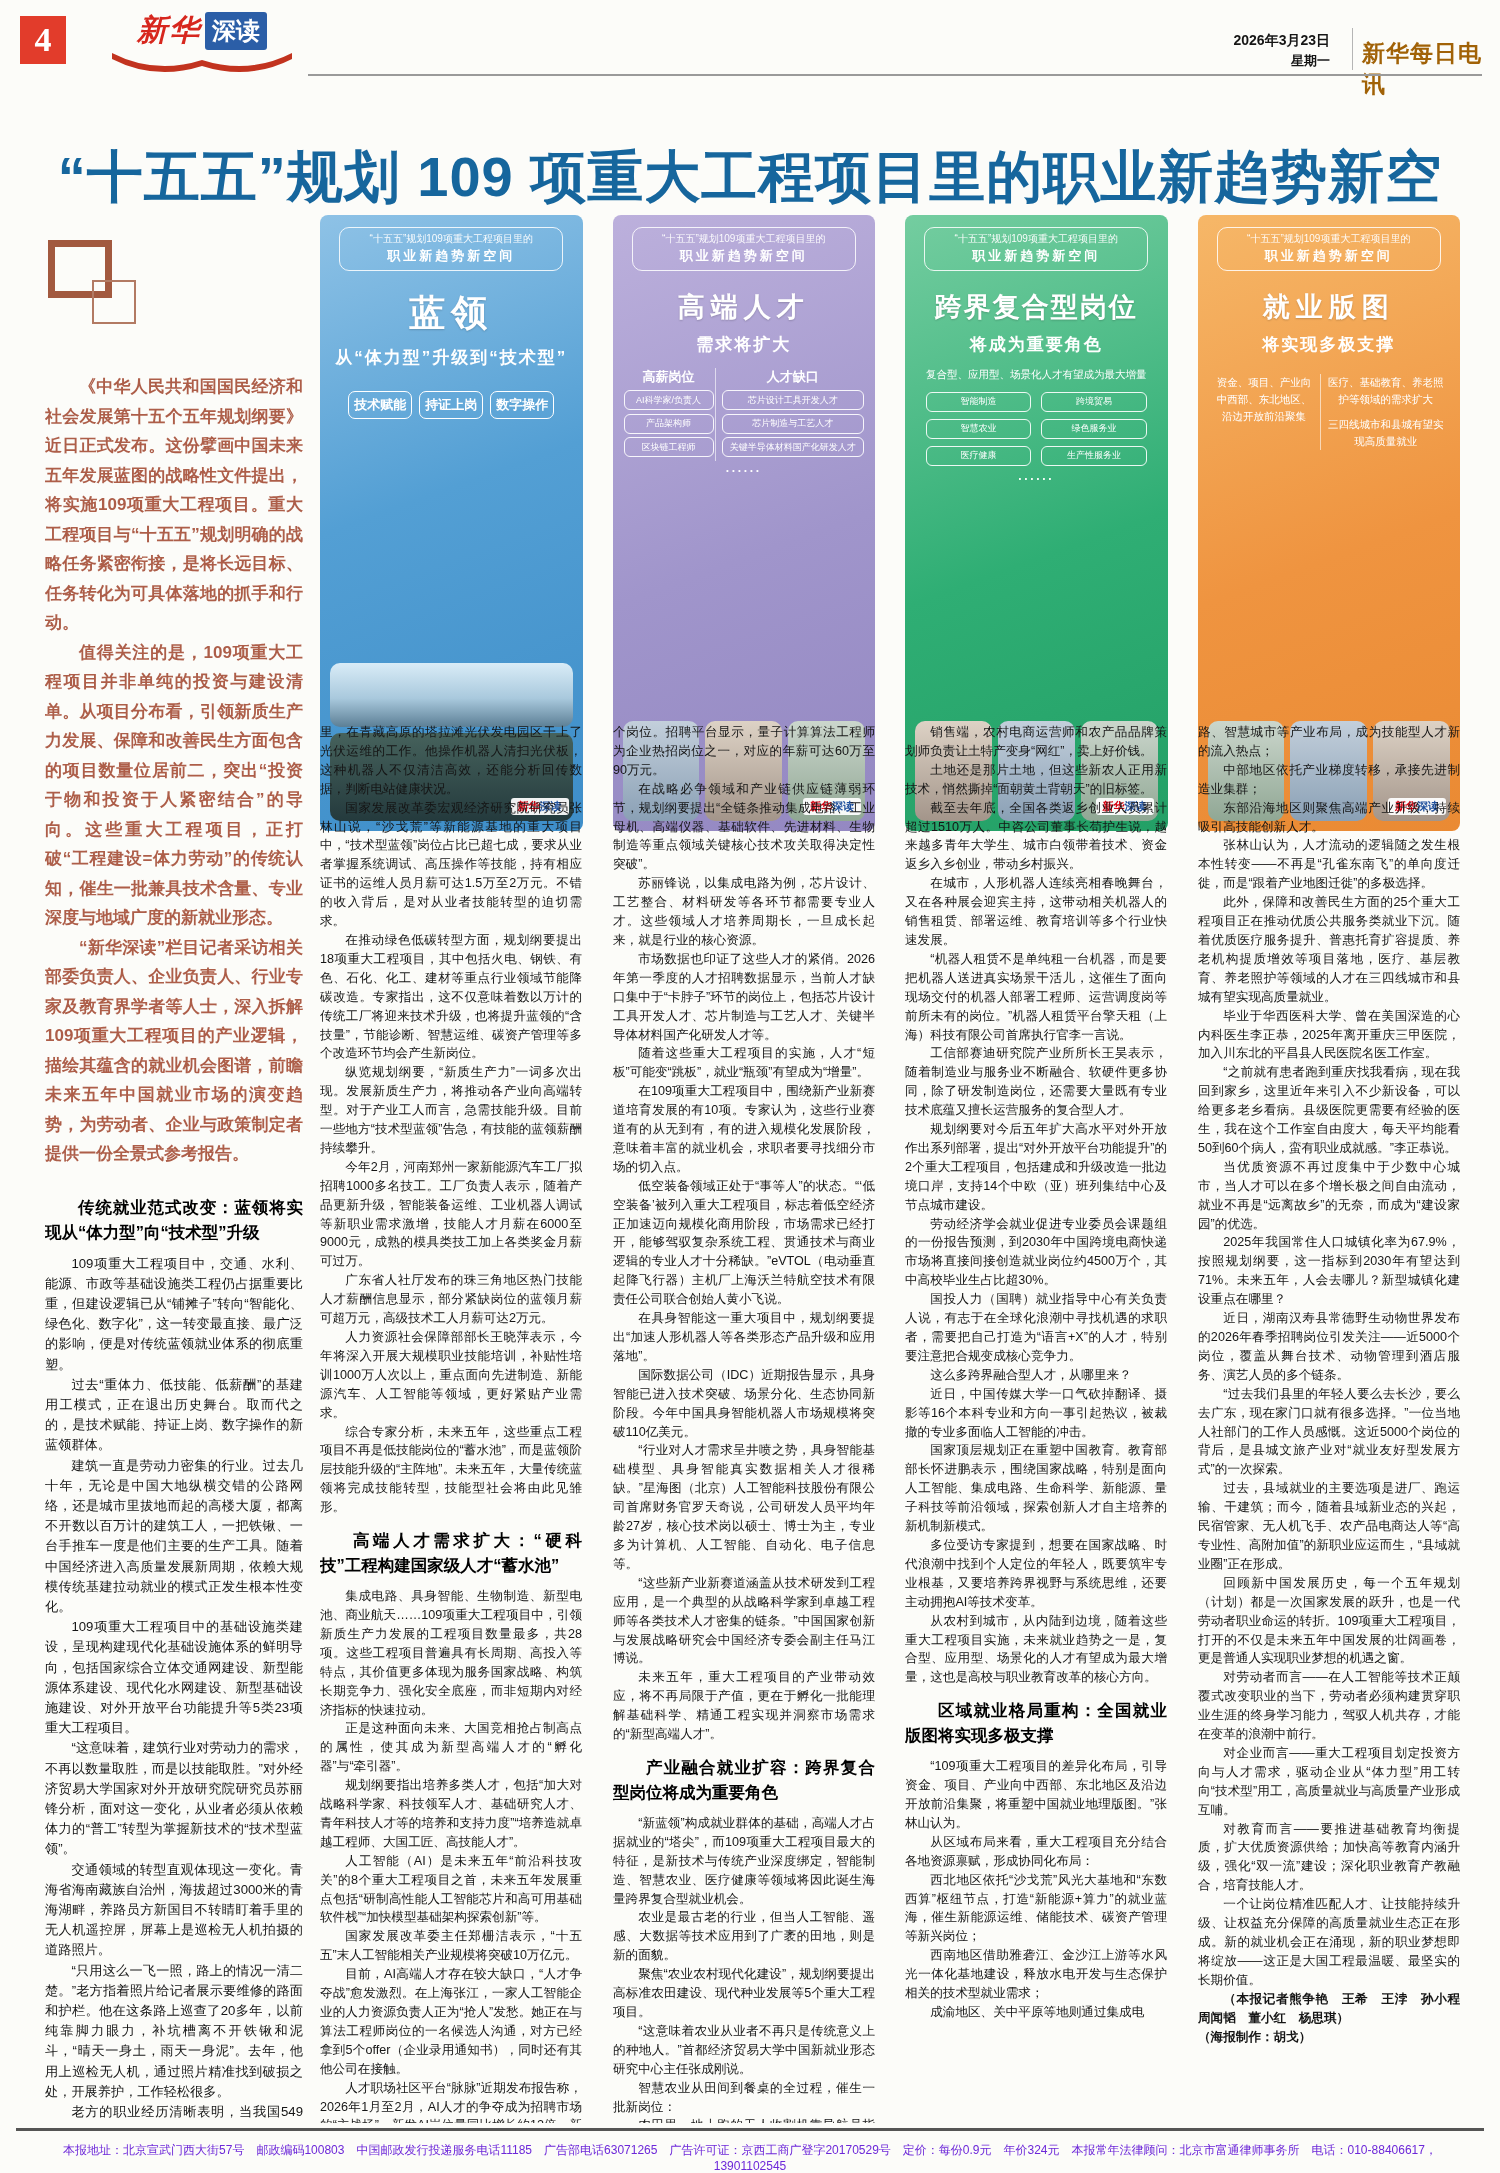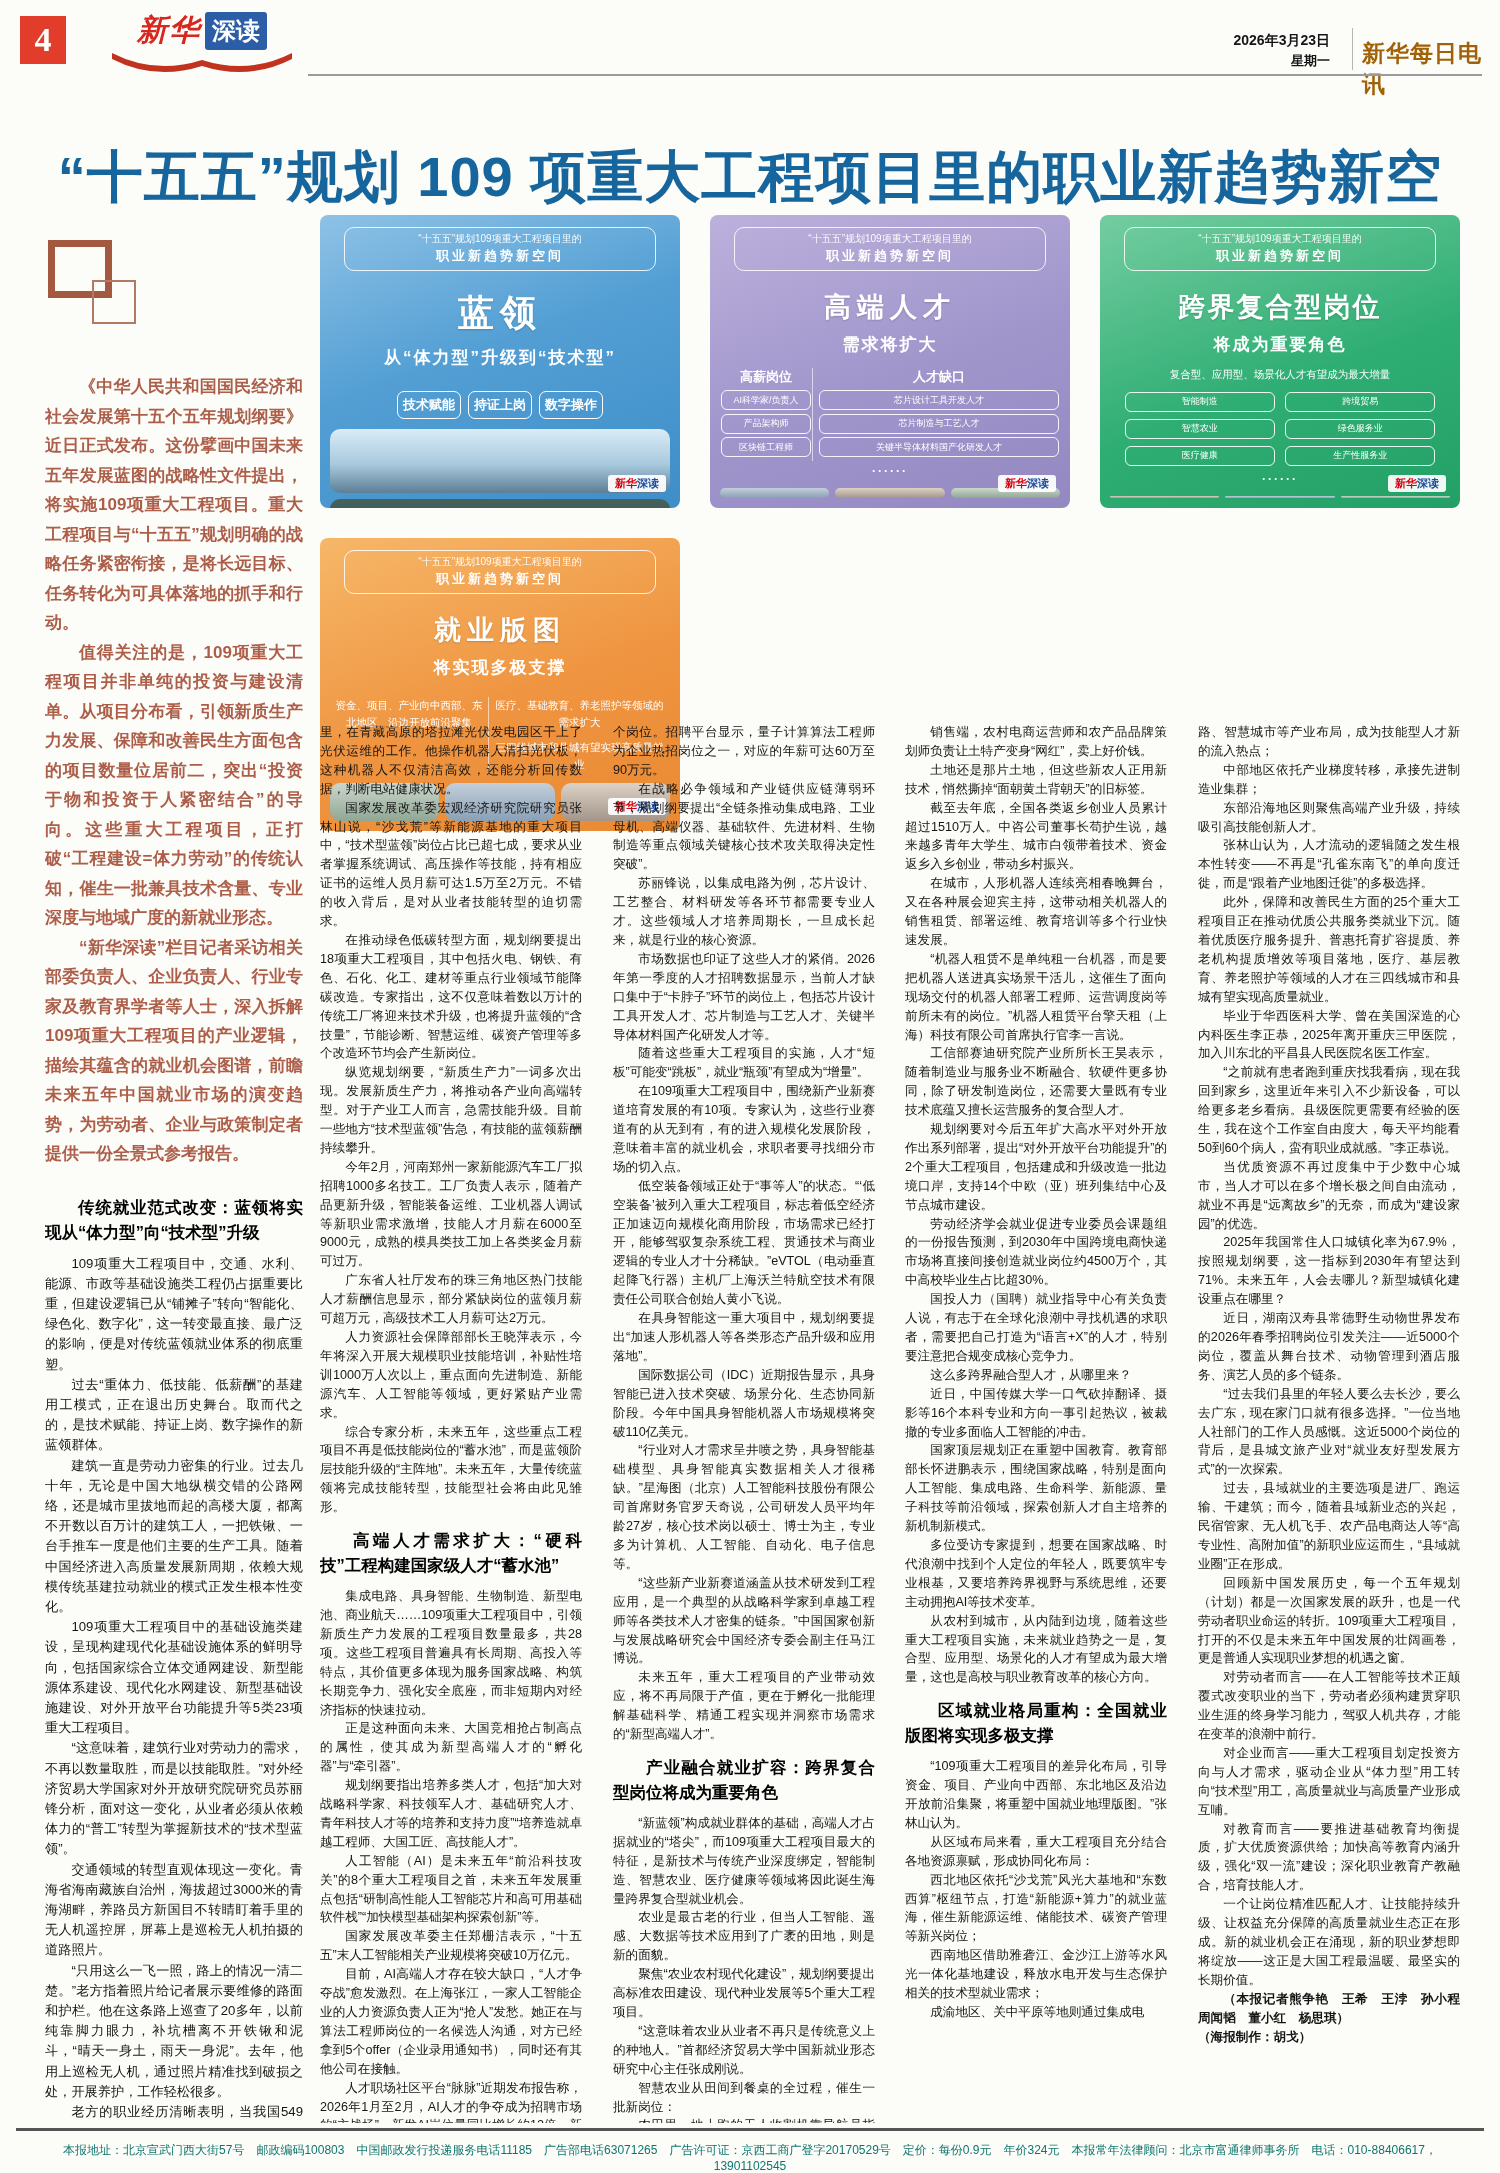--- a/index.html
+++ b/index.html
@@ -22,21 +22,21 @@
             letter-spacing:1px;font-family:"Liberation Serif",serif;}
   .hrule{position:absolute;left:308px;top:74px;width:1174px;height:2px;background:#9a9a9a;}
   
   .headline{position:absolute;left:40px;top:140px;width:1420px;text-align:center;
             font-size:56px;font-weight:900;color:#16669d;letter-spacing:1px;}
   
   .deco1{position:absolute;left:48px;top:240px;width:50px;height:44px;border:7px solid #a2593f;}
   .deco2{position:absolute;left:92px;top:280px;width:40px;height:40px;border:2px solid #b27a63;}
   
   .cards{position:absolute;left:320px;top:215px;width:1140px;height:616px;
-         display:grid;grid-template-columns:repeat(3,1fr);gap:30px;}
+         display:grid;grid-template-columns:repeat(4,1fr);gap:30px;}
   .card{position:relative;border-radius:8px;color:#fff;padding:12px 10px 10px;display:flex;flex-direction:column;overflow:hidden;}
   .card-blue{background:linear-gradient(160deg,#8ec2e6 0%,#539fd4 45%,#3e8ec9 100%);}
   .card-purple{background:linear-gradient(160deg,#bcb0dc 0%,#a095cb 55%,#9488c2 100%);}
   .card-green{background:linear-gradient(160deg,#74cda0 0%,#2fae74 55%,#23a066 100%);}
   .card-orange{background:linear-gradient(160deg,#f6b768 0%,#ef9440 55%,#ea8a33 100%);}
   .badge{width:90%;margin:0 auto;border:1px solid rgba(255,255,255,.85);border-radius:10px;text-align:center;padding:4px 2px 5px;}
   .badge .b1{font-size:10px;opacity:.95;display:block;}
   .badge .b2{font-size:13px;font-weight:bold;letter-spacing:3px;display:block;margin-top:1px;}
   .card-title{text-align:center;font-size:36px;font-weight:900;letter-spacing:6px;margin-top:18px;text-shadow:0 1px 2px rgba(0,0,0,.18);}
   .t4{font-size:27px;}
@@ -78,21 +78,21 @@
   #col2{left:320px;width:262px;}
   #col3{left:613px;width:262px;}
   #col4{left:905px;width:262px;}
   #col5{left:1198px;width:262px;}
   .intro p{font-size:17px;line-height:29.5px;color:#ad5e49;font-weight:600;margin:0;text-indent:2em;}
   .sec-heading{font-size:16.5px;font-weight:900;line-height:25px;margin:11px 0 9px;text-indent:2em;color:#000;}
   #col1 .sec-heading{margin-top:26px;}
   .byline{font-weight:900;}
   
   .footrule{position:absolute;left:16px;top:2128px;width:1468px;height:3px;background:#555;}
-  .footer{position:absolute;left:30px;top:2142px;width:1440px;text-align:center;font-size:12px;color:#0f766e;}
+  .footer{position:absolute;left:30px;top:2142px;width:1440px;text-align:center;font-size:12px;color:#6d28d9;}
 </style>
 </head>
 <body>
 
 <div class="page">
 
   <div class="pagenum">4</div>
   <div class="logo">
     <div class="logo-row">
       <span class="logo-xinhua">新华</span>

